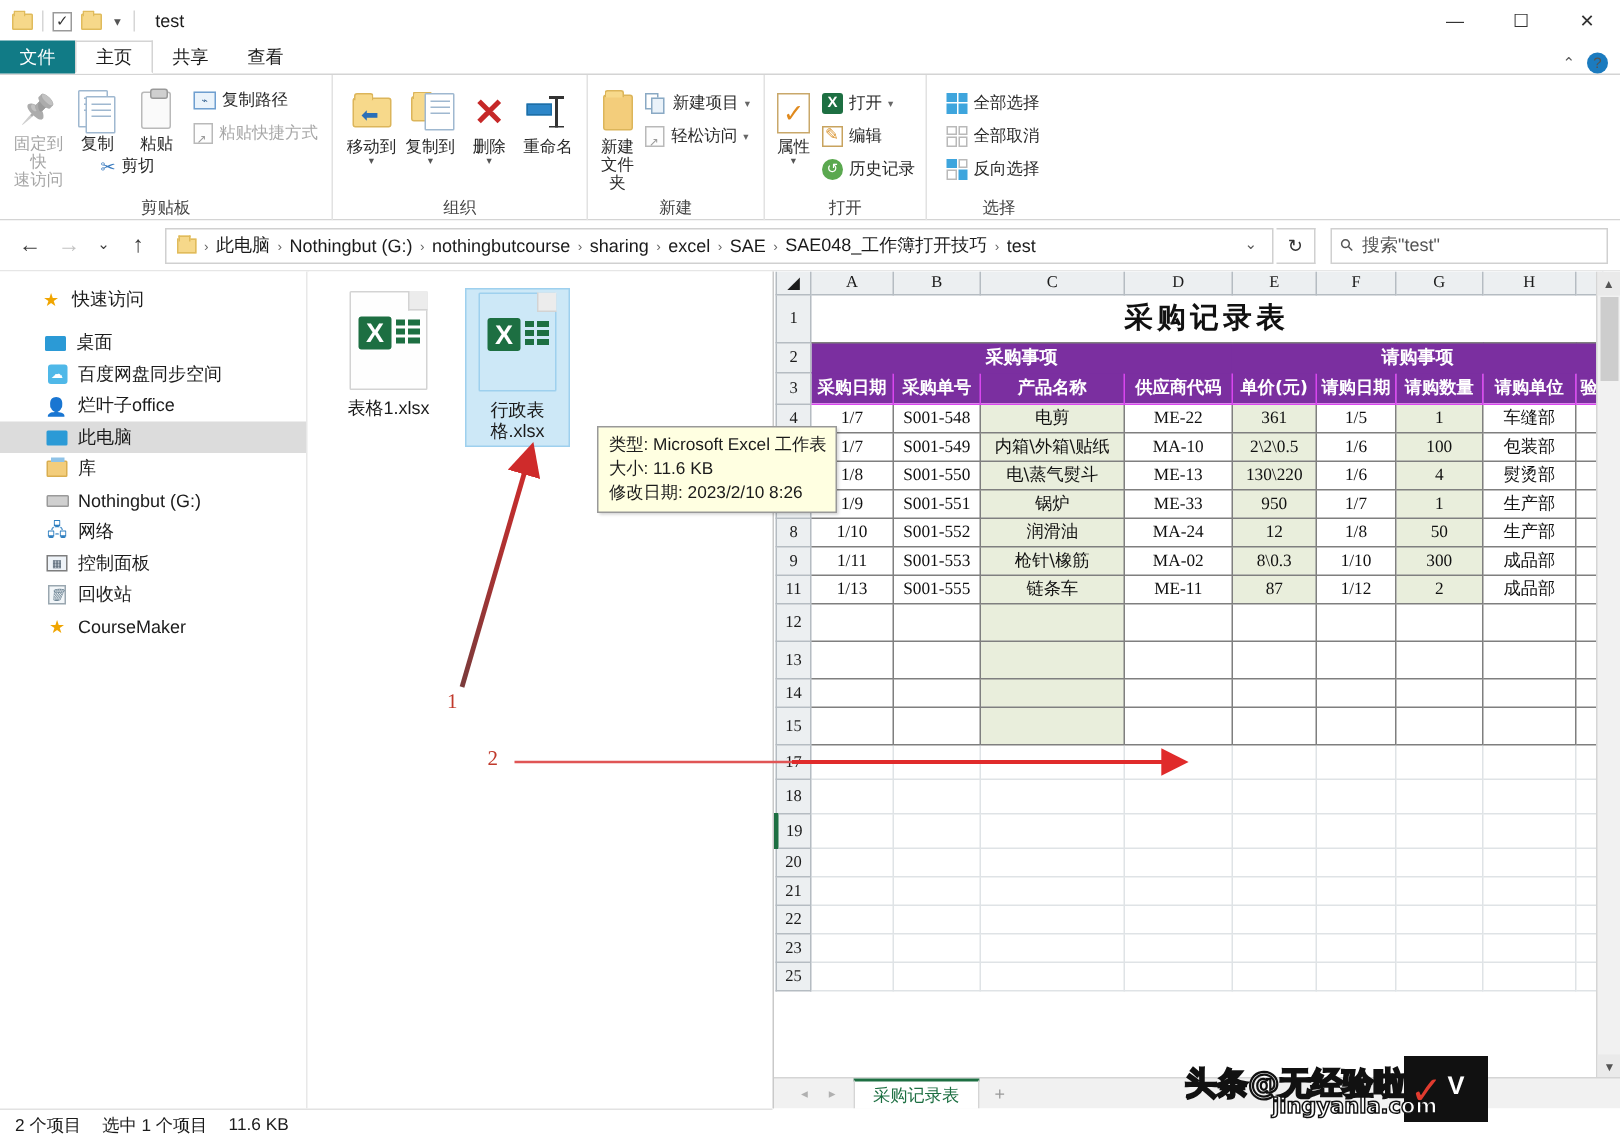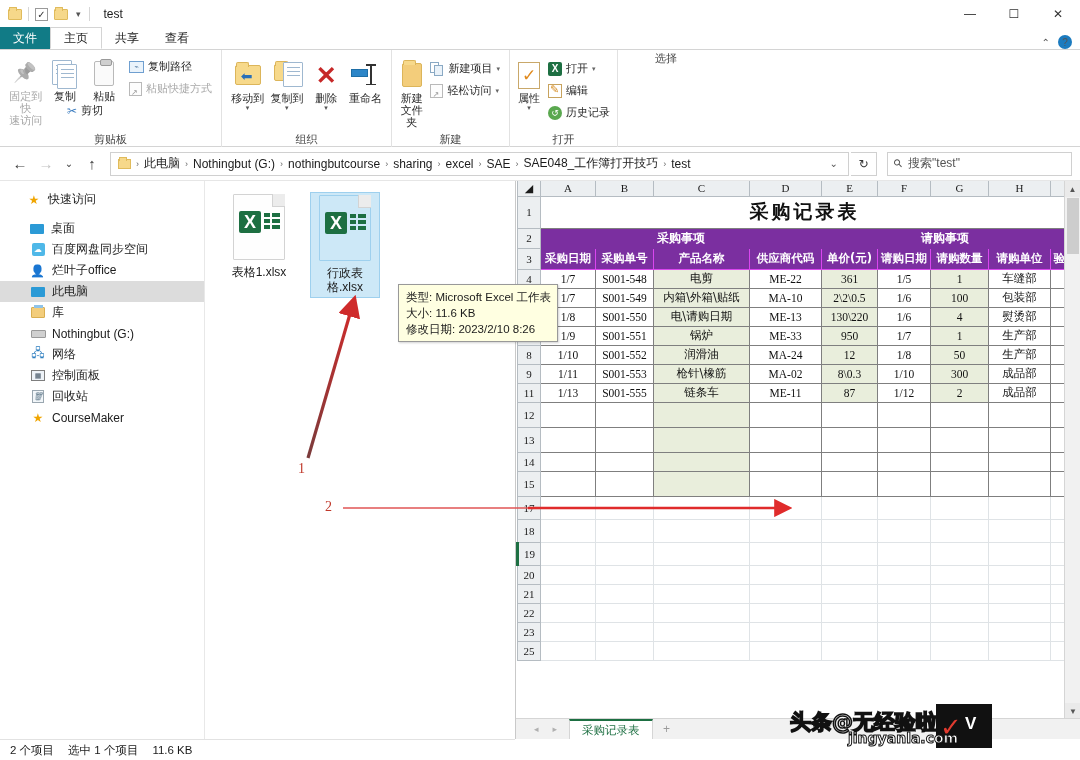--- a/index.html
+++ b/index.html
@@ -490,20 +490,51 @@
         <div class="smallbtn">
           <span class="hist-ico">↺</span>
           <span>历史记录</span>
         </div>
       </div>
     </div>
     <div class="gname">打开</div>
   </div>
 
   <div class="rgroup" style="width:96px;border-right:none">
+    <div class="items" style="padding-top:6px">
+      <div class="smallcol" style="margin-left:4px">
+        <div class="smallbtn">
+          <span class="sel-all">
+              <i></i>
+              <i></i>
+              <i></i>
+              <i></i>
+            </span>
+          <span>全部选择</span>
+        </div>
+        <div class="smallbtn">
+          <span class="sel-all sel-none">
+              <i></i>
+              <i></i>
+              <i></i>
+              <i></i>
+            </span>
+          <span>全部取消</span>
+        </div>
+        <div class="smallbtn">
+          <span class="sel-all sel-inv">
+              <i></i>
+              <i></i>
+              <i></i>
+              <i></i>
+            </span>
+          <span>反向选择</span>
+        </div>
+      </div>
+    </div>
     <div class="gname">选择</div>
   </div>
 </div>
 
 <div class="addrbar">
   <div class="navbtn">←</div>
   <div class="navbtn dis">→</div>
   <div class="navbtn small">⌄</div>
   <div class="navbtn">↑</div>
   <div class="crumbbox">
@@ -709,21 +740,21 @@
         <td class="cell tint">2\2\0.5</td>
         <td class="cell">1/6</td>
         <td class="cell tint">100</td>
         <td class="cell cell-cn">包装部</td>
         <td class="cell"></td>
       </tr>
       <tr>
         <td class="rowhdr">6</td>
         <td class="cell">1/8</td>
         <td class="cell">S001-550</td>
-        <td class="cell tint cell-cn">电\请购日期</td>
+        <td class="cell tint cell-cn">电\蒸气熨斗</td>
         <td class="cell">ME-13</td>
         <td class="cell tint">130\220</td>
         <td class="cell">1/6</td>
         <td class="cell tint">4</td>
         <td class="cell cell-cn">熨烫部</td>
         <td class="cell"></td>
       </tr>
       <tr>
         <td class="rowhdr">7</td>
         <td class="cell">1/9</td>

